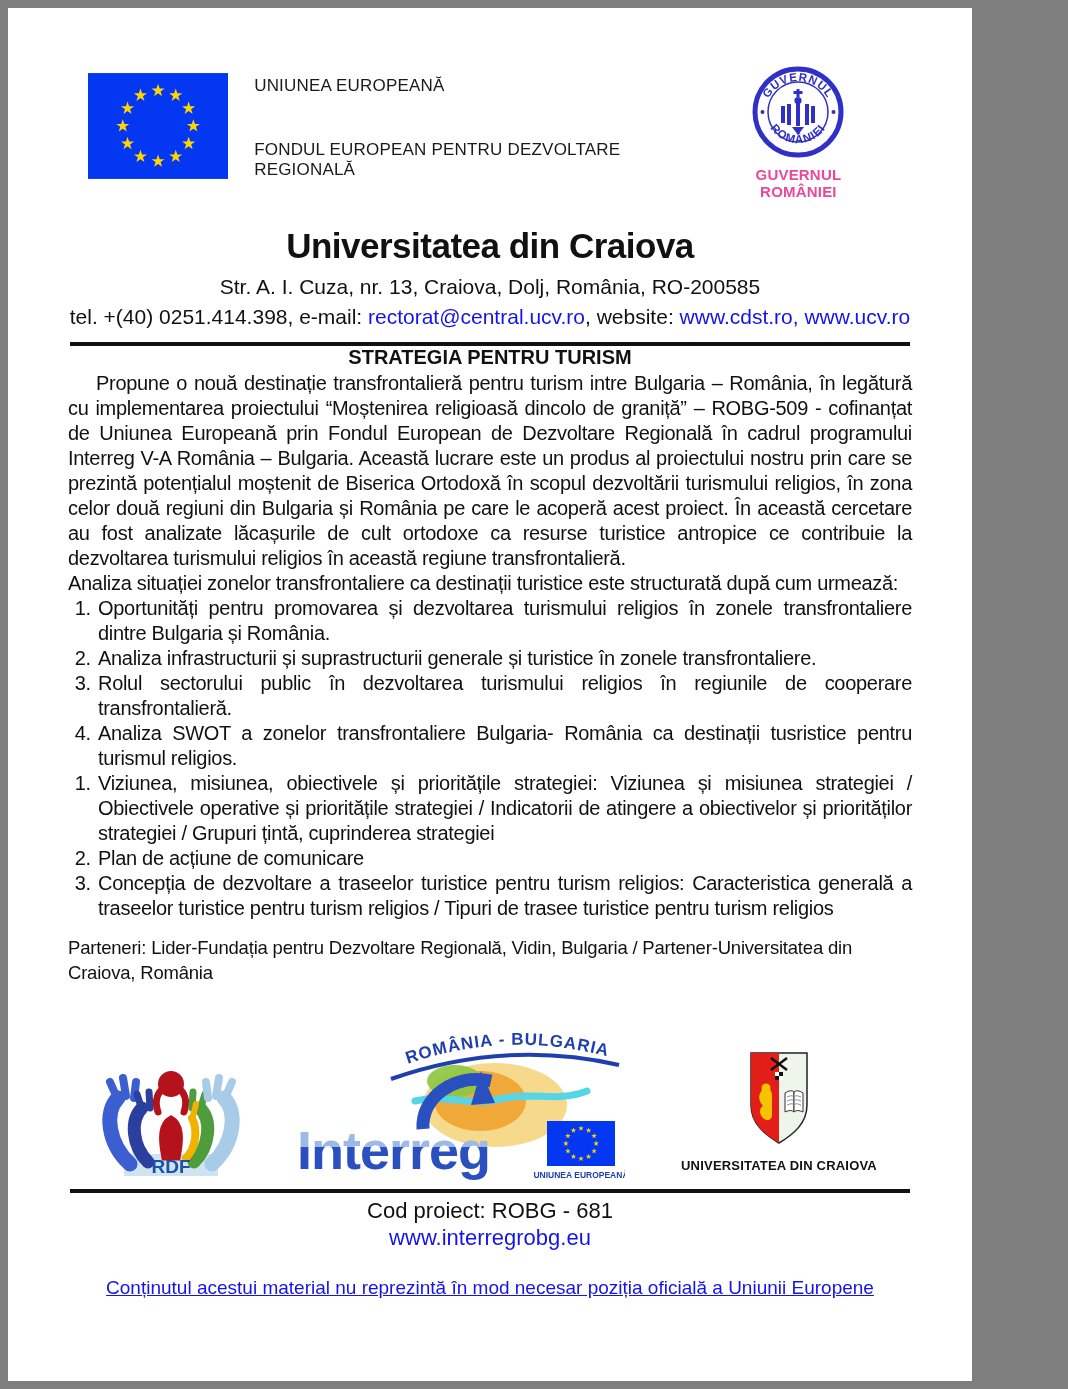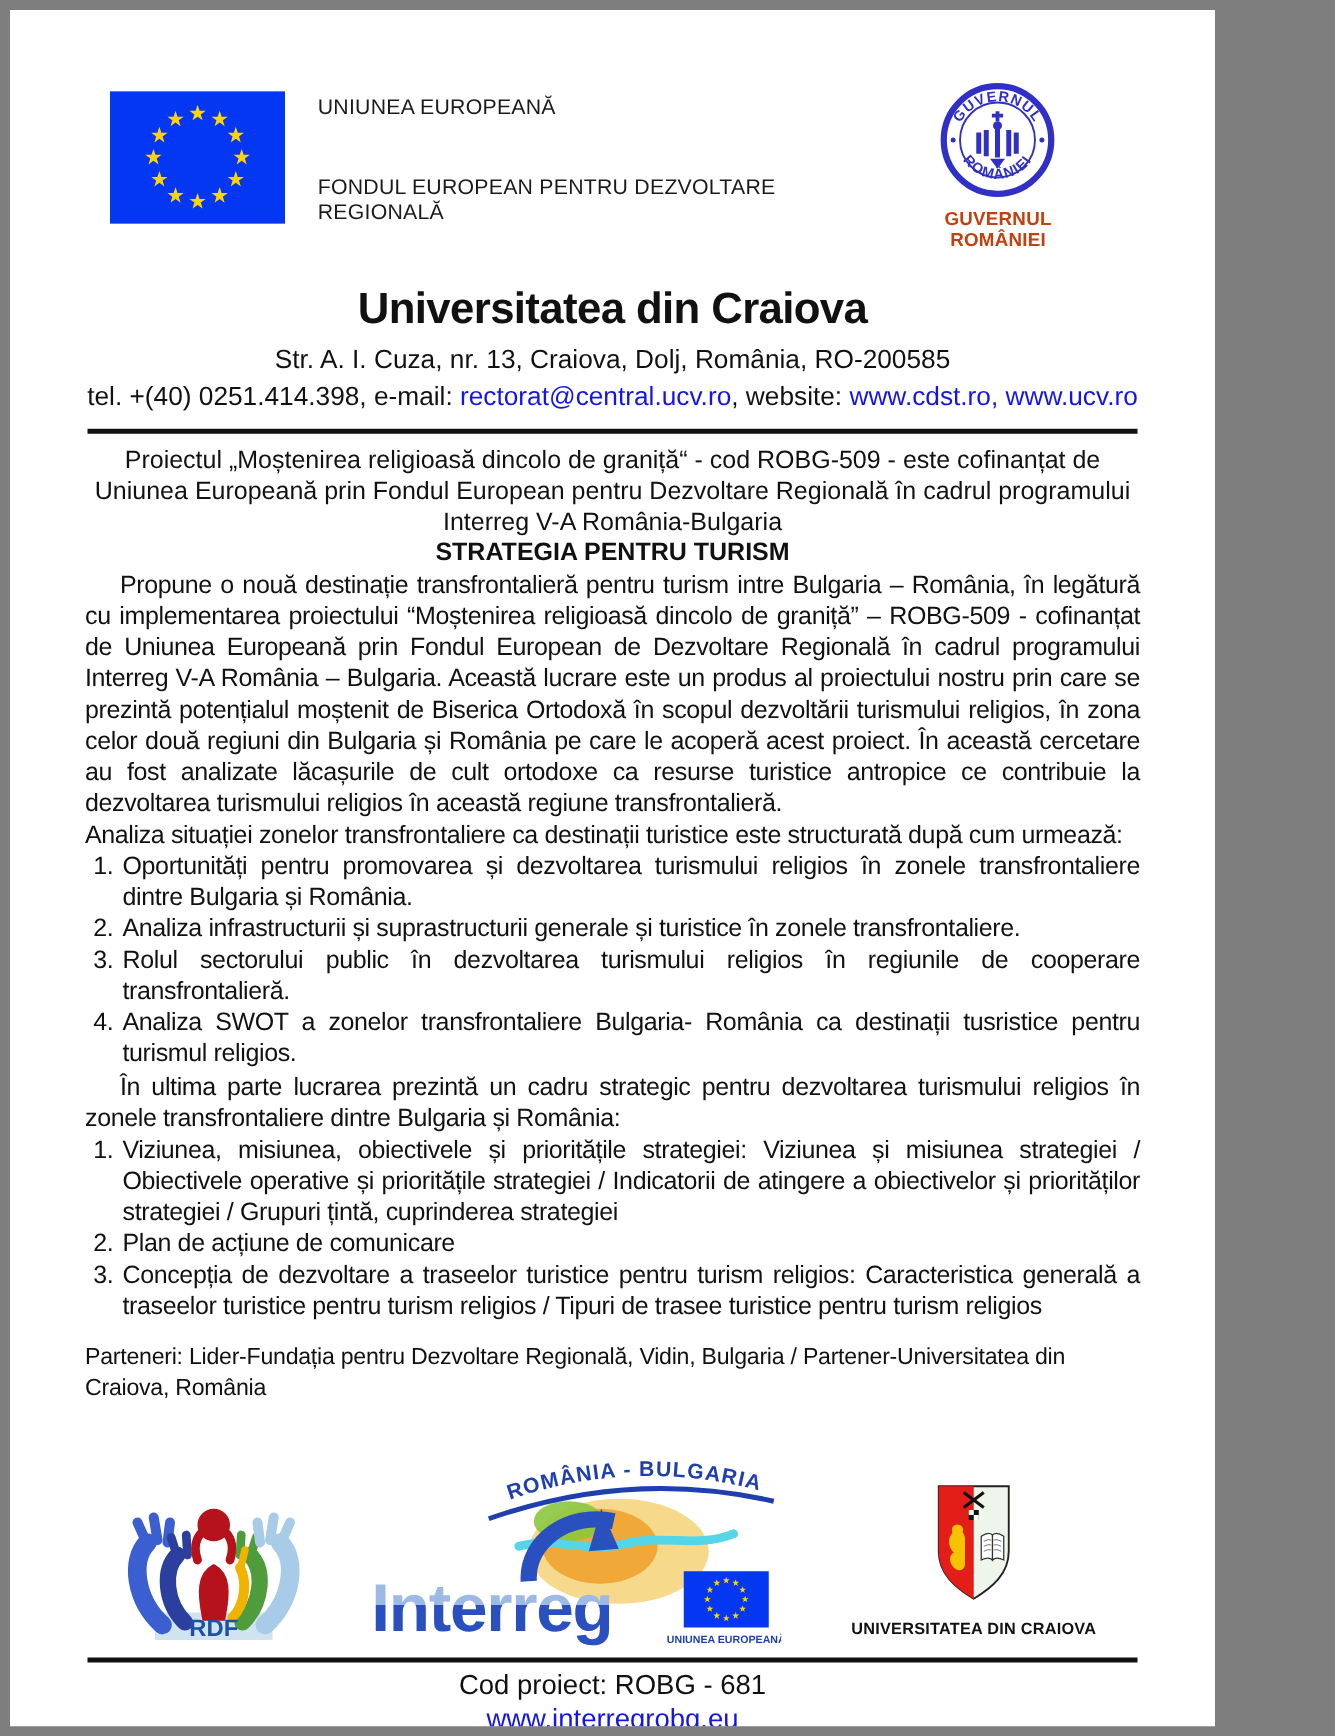--- a/index.html
+++ b/index.html
@@ -15,21 +15,21 @@
   .content{padding:0 60px;}
   svg text{font-family:"Liberation Sans", sans-serif;}
 
   
   .top{display:flex;align-items:flex-start;margin:64px 10px 0 20px;}
   .eu-lines{
     margin-left:26px;height:104px;display:flex;flex-direction:column;
     justify-content:space-between;padding:4px 0;font-size:17px;letter-spacing:.2px;color:#1a1a1a;
   }
   .gov{margin-left:auto;margin-right:22px;text-align:center;margin-top:-6px;}
-  .gov-label{color:#c2410c;font-weight:bold;font-size:15px;margin-top:4px;letter-spacing:.2px;}
+  .gov-label{color:#ec4899;font-weight:bold;font-size:15px;margin-top:4px;letter-spacing:.2px;}
 
   
   .title{ text-align:center;font-size:35px;font-weight:bold;margin:26px 0 0;letter-spacing:-.5px;}
   .addr{text-align:center;font-size:21px;margin:9px 0 0;}
   .contact{text-align:center;font-size:21px;margin:6px 0 0;}
   .contact a{color:#1414ea;text-decoration:none;}
 
   .hr1{height:4px;background:#111;margin:13px 2px 0;}
   .hr2{height:4px;background:#111;width:840px;margin:2px auto 0;}
 
@@ -121,33 +121,31 @@
     </div>
 
     <h1 class="title">Universitatea din Craiova</h1>
     <p class="addr">Str. A. I. Cuza, nr. 13, Craiova, Dolj, România, RO-200585</p>
     <p class="contact">
       <span>tel. +(40) 0251.414.398, e-mail: </span><a href="#">rectorat@central.ucv.ro</a><span>, website: </span><a href="#">www.cdst.ro,</a><span> </span><a href="#">www.ucv.ro</a>
     </p>
 
     <div class="hr1"></div>
 
-    <p class="intro">Proiectul „Moștenirea religioasă dincolo de graniță“ - cod ROBG-509 - este cofinanțat de Uniunea Europeană prin Fondul European pentru Dezvoltare Regională în cadrul programului Interreg V-A România-Bulgaria</p>
     <p class="strategy">STRATEGIA PENTRU TURISM</p>
 
     <div class="bodytext">
       <p class="p-indent">Propune o nouă destinație transfrontalieră pentru turism intre Bulgaria – România, în legătură cu implementarea proiectului “Moștenirea religioasă dincolo de graniță” – ROBG-509 - cofinanțat de Uniunea Europeană prin Fondul European de Dezvoltare Regională în cadrul programului Interreg V-A România – Bulgaria. Această lucrare este un produs al proiectului nostru prin care se prezintă potențialul moștenit de Biserica Ortodoxă în scopul dezvoltării turismului religios, în zona celor două regiuni din Bulgaria și România pe care le acoperă acest proiect. În această cercetare au fost analizate lăcașurile de cult ortodoxe ca resurse turistice antropice ce contribuie la dezvoltarea turismului religios în această regiune transfrontalieră.</p>
       <p class="p-plain">Analiza situației zonelor transfrontaliere ca destinații turistice este structurată după cum urmează:</p>
       <ol>
         <li>Oportunități pentru promovarea și dezvoltarea turismului religios în zonele transfrontaliere dintre Bulgaria și România.</li>
         <li>Analiza infrastructurii și suprastructurii generale și turistice în zonele transfrontaliere.</li>
         <li>Rolul sectorului public în dezvoltarea turismului religios în regiunile de cooperare transfrontalieră.</li>
         <li>Analiza SWOT a zonelor transfrontaliere Bulgaria- România ca destinații tusristice pentru turismul religios.</li>
       </ol>
-      <p class="p-indent">În ultima parte lucrarea prezintă un cadru strategic pentru dezvoltarea turismului religios în zonele transfrontaliere dintre Bulgaria și România:</p>
       <ol>
         <li>Viziunea, misiunea, obiectivele și prioritățile strategiei: Viziunea și misiunea strategiei / Obiectivele operative și prioritățile strategiei / Indicatorii de atingere a obiectivelor și priorităților strategiei / Grupuri țintă, cuprinderea strategiei</li>
         <li>Plan de acțiune de comunicare</li>
         <li>Concepția de dezvoltare a traseelor turistice pentru turism religios: Caracteristica generală a traseelor turistice pentru turism religios / Tipuri de trasee turistice pentru turism religios</li>
       </ol>
       <p class="partners">Parteneri: Lider-Fundația pentru Dezvoltare Regională, Vidin, Bulgaria / Partener-Universitatea din Craiova, România</p>
     </div>
 
     <div class="logos">
 

